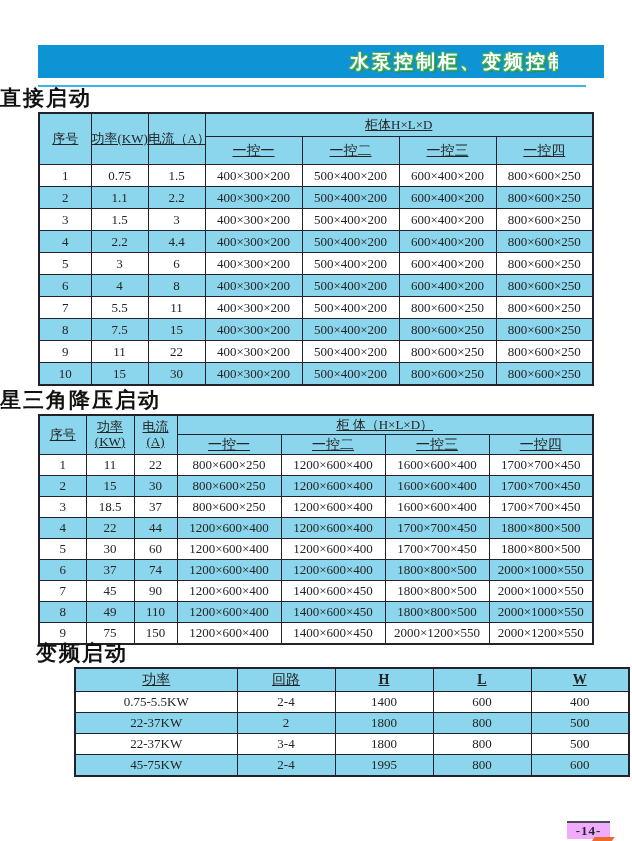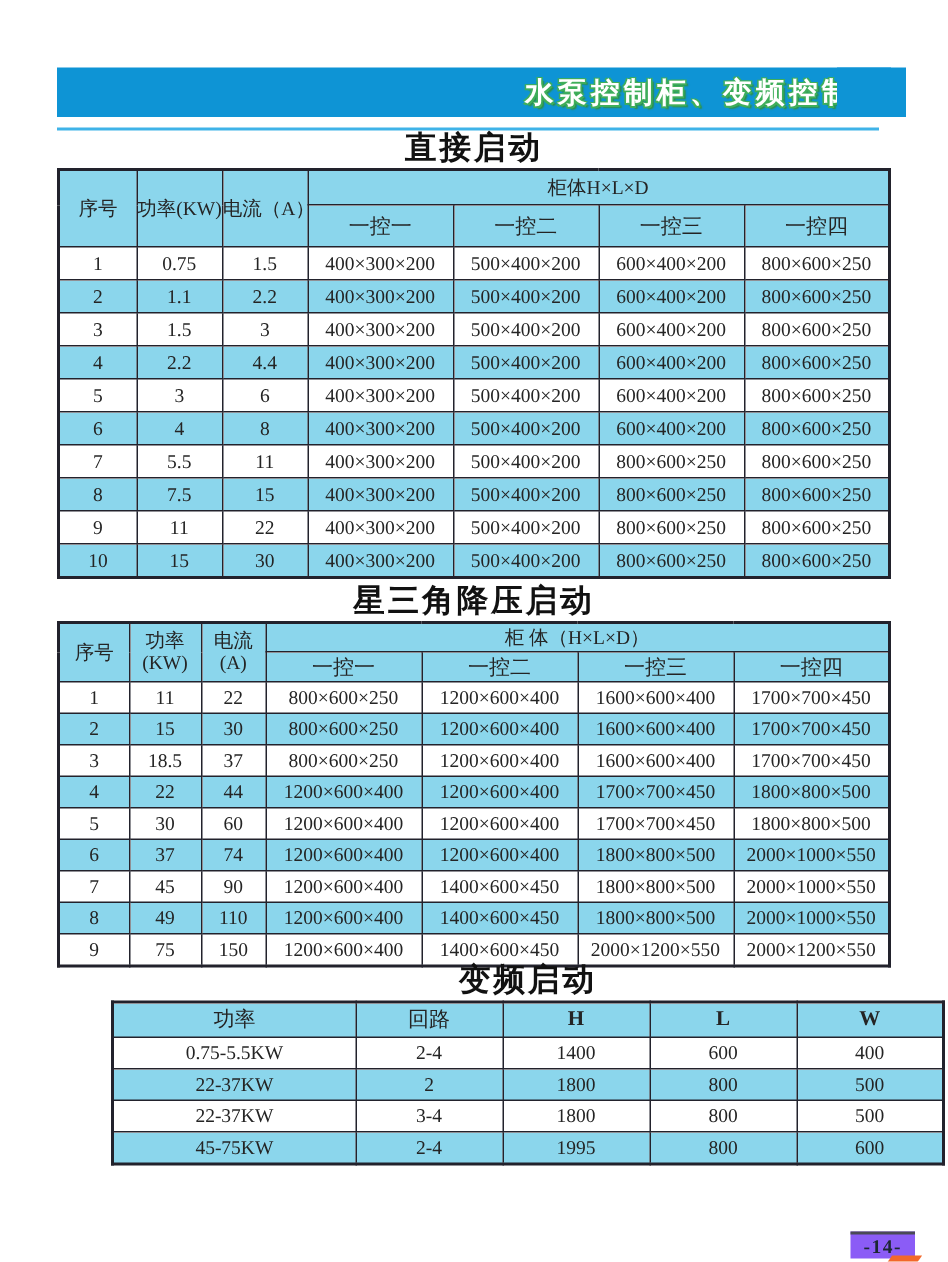--- a/index.html
+++ b/index.html
@@ -22,34 +22,34 @@
   }
   .banner-square{position:absolute;left:558px;top:45px;width:36px;height:33px;background:var(--band);}
   .banner-line{position:absolute;left:38px;top:85px;width:548px;height:2px;background:#3fb3e8;}
 
   
   .section{position:absolute;left:0;width:632px;}
   .sec1{top:86px;}
   .sec2{top:388px;}
   .sec3{top:641px;padding-left:36px;}
   .section-title{
-    text-align:center;font-size:21px;font-weight:bold;color:#111;
+    font-size:21px;font-weight:bold;color:#111;
     letter-spacing:2px;line-height:24px;margin-bottom:2px;
   }
 
   
   table.tbl{
     border-collapse:collapse;table-layout:fixed;margin-left:38px;width:556px;
     border:2px solid #22222c;background:#fff;
   }
   table.tbl th,table.tbl td{
     border:1px solid #22222c;text-align:center;vertical-align:middle;
     padding:0;font-weight:normal;color:#242424;overflow:hidden;white-space:nowrap;
   }
-  table.tbl th{background:var(--cellblue);}
+  table.tbl th{background:var(--cellblue);text-decoration:underline;}
   table.tbl tbody tr.alt td{background:var(--cellblue);}
   table.tbl tbody td{font-size:13px;}
 
   
   .t1 .c-seq{width:52px;} .t1 .c-pow{width:57px;} .t1 .c-cur{width:57px;}
   .t1 thead tr:first-child th{height:22px;font-size:13px;}
   .t1 thead tr:last-child th{height:27px;font-size:14px;}
   .t1 thead th[rowspan]{font-size:13px;}
   .t1 tbody td{height:21px;}
 
@@ -64,21 +64,21 @@
   .t3 .c-pow{width:162px;}
   .t3 thead th{height:22px;font-size:14px;}
   .t3 thead th.dim{font-weight:bold;}
   .t3 tbody td{height:20px;}
 
   .two-line{display:block;line-height:1.15;}
 
   
   .pagenum{
     position:absolute;left:567px;top:821px;width:43px;height:16px;
-    background:#8b5cf6;border-top:2px solid #4a4a55;
+    background:#f0abfc;border-top:2px solid #4a4a55;
     display:flex;align-items:center;justify-content:center;
     font-size:13px;font-weight:bold;color:#1c2733;letter-spacing:1px;
   }
   .pagenum::after{
     content:"";position:absolute;right:-3px;bottom:-3px;width:20px;height:5px;
     background:#f2682a;transform:skewX(-35deg);
   }
 </style>
 </head>
 <body style="--band: #0e94d5; --cellblue: #8bd6ec;">

